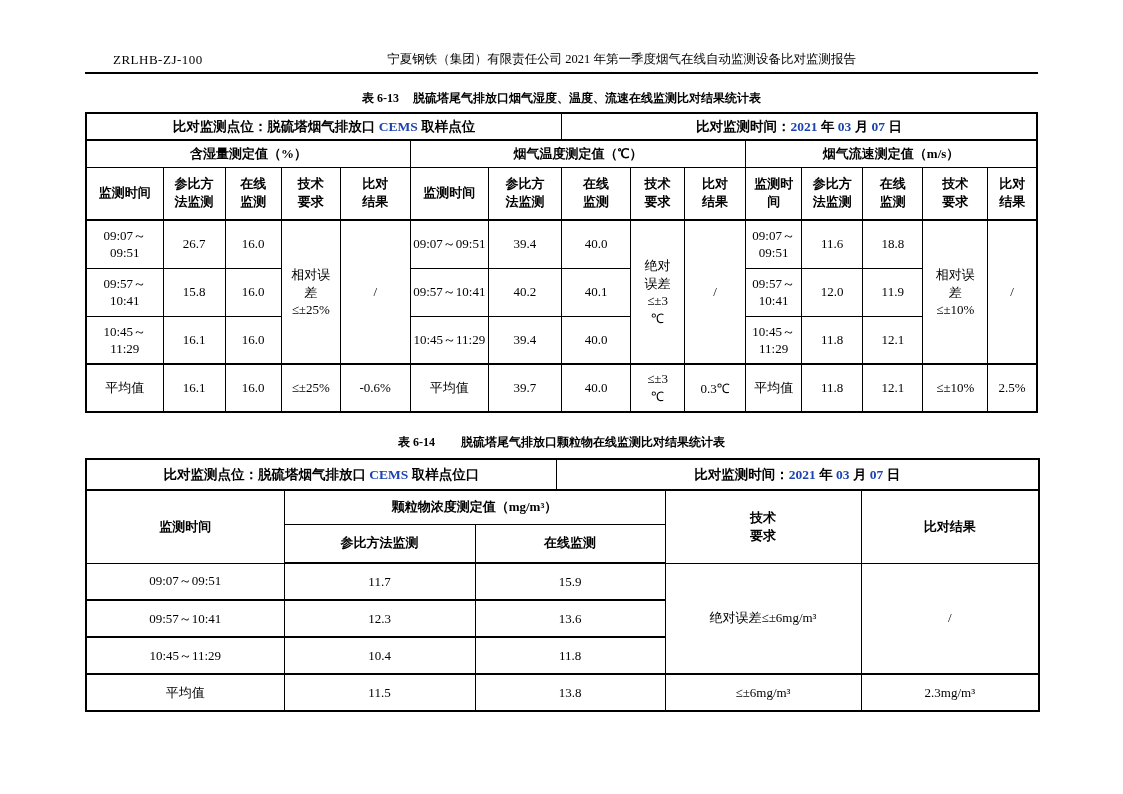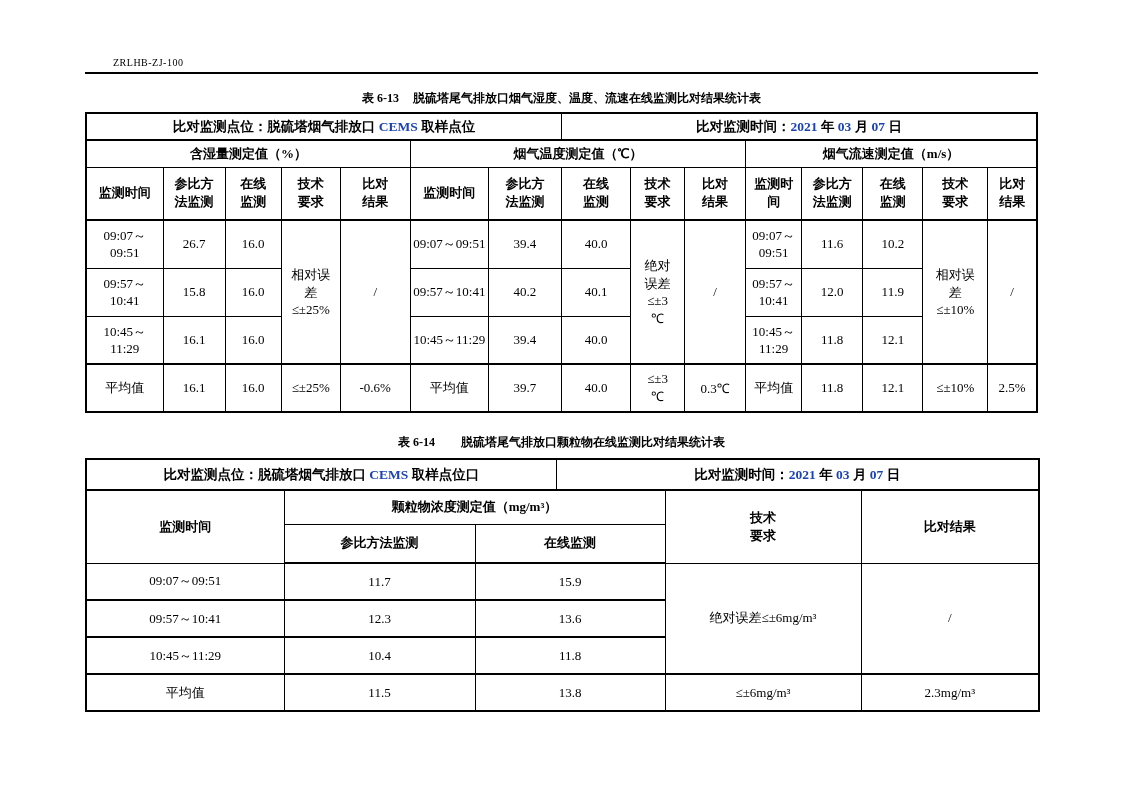--- a/index.html
+++ b/index.html
@@ -7,21 +7,21 @@
     position:relative;width:1123px;height:794px;background:#fff;
     font-family:"Liberation Serif",serif;color:#000;overflow:hidden;
     margin:0 auto;
   }
   
   .page-header{
     position:absolute;top:0;left:85px;width:953px;height:72px;
     border-bottom:2px solid #000;
   }
   .doc-code{
-    position:absolute;left:28px;bottom:4px;font-size:10px;letter-spacing:.5px;
+    position:absolute;left:28px;bottom:4px;font-size:13px;letter-spacing:.5px;
   }
   .doc-title{
     position:absolute;left:120px;right:0;bottom:4px;text-align:center;font-size:12.5px;
   }
   
   .tbl-title{
     position:absolute;left:85px;width:953px;text-align:center;
     font-weight:bold;font-size:12px;font-family:"Liberation Serif",serif;
   }
   .tbl-title .pfx{margin-right:14px;}
@@ -46,20 +46,21 @@
   .page-footer .co{position:absolute;left:0;top:0;}
   .page-footer .pg{position:absolute;right:0;top:0;}
 </style>
 </head>
 <body>
 
 <div class="page">
 
   <div class="page-header">
     <span class="doc-code">ZRLHB-ZJ-100</span>
+    <span class="doc-title">宁夏钢铁（集团）有限责任公司 2021 年第一季度烟气在线自动监测设备比对监测报告</span>
   </div>
 
   <div class="tbl-title" style="top:90px;">
     <span class="pfx">表 6-13</span><span>脱硫塔尾气排放口烟气湿度、温度、流速在线监测比对结果统计表</span>
   </div>
 
   <table class="t13" style="top:112px;left:85px;width:953px;">
     <colgroup>
       <col style="width:77px">
         <col style="width:62px">
@@ -128,21 +129,21 @@
       <td>09:07～09:51</td>
       <td>39.4</td>
       <td>40.0</td>
       <td rowspan="3" class="pre">绝对
 误差
 ≤±3
 ℃</td>
       <td rowspan="3">/</td>
       <td>09:07～09:51</td>
       <td>11.6</td>
-      <td>10.2</td>
+      <td>18.8</td>
       <td rowspan="3" class="pre">相对误
 差
 ≤±10%</td>
       <td rowspan="3">/</td>
     </tr>
     <tr style="height:48px;">
       <td>09:57～10:41</td>
       <td>15.8</td>
       <td>16.0</td>
       <td>09:57～10:41</td>

